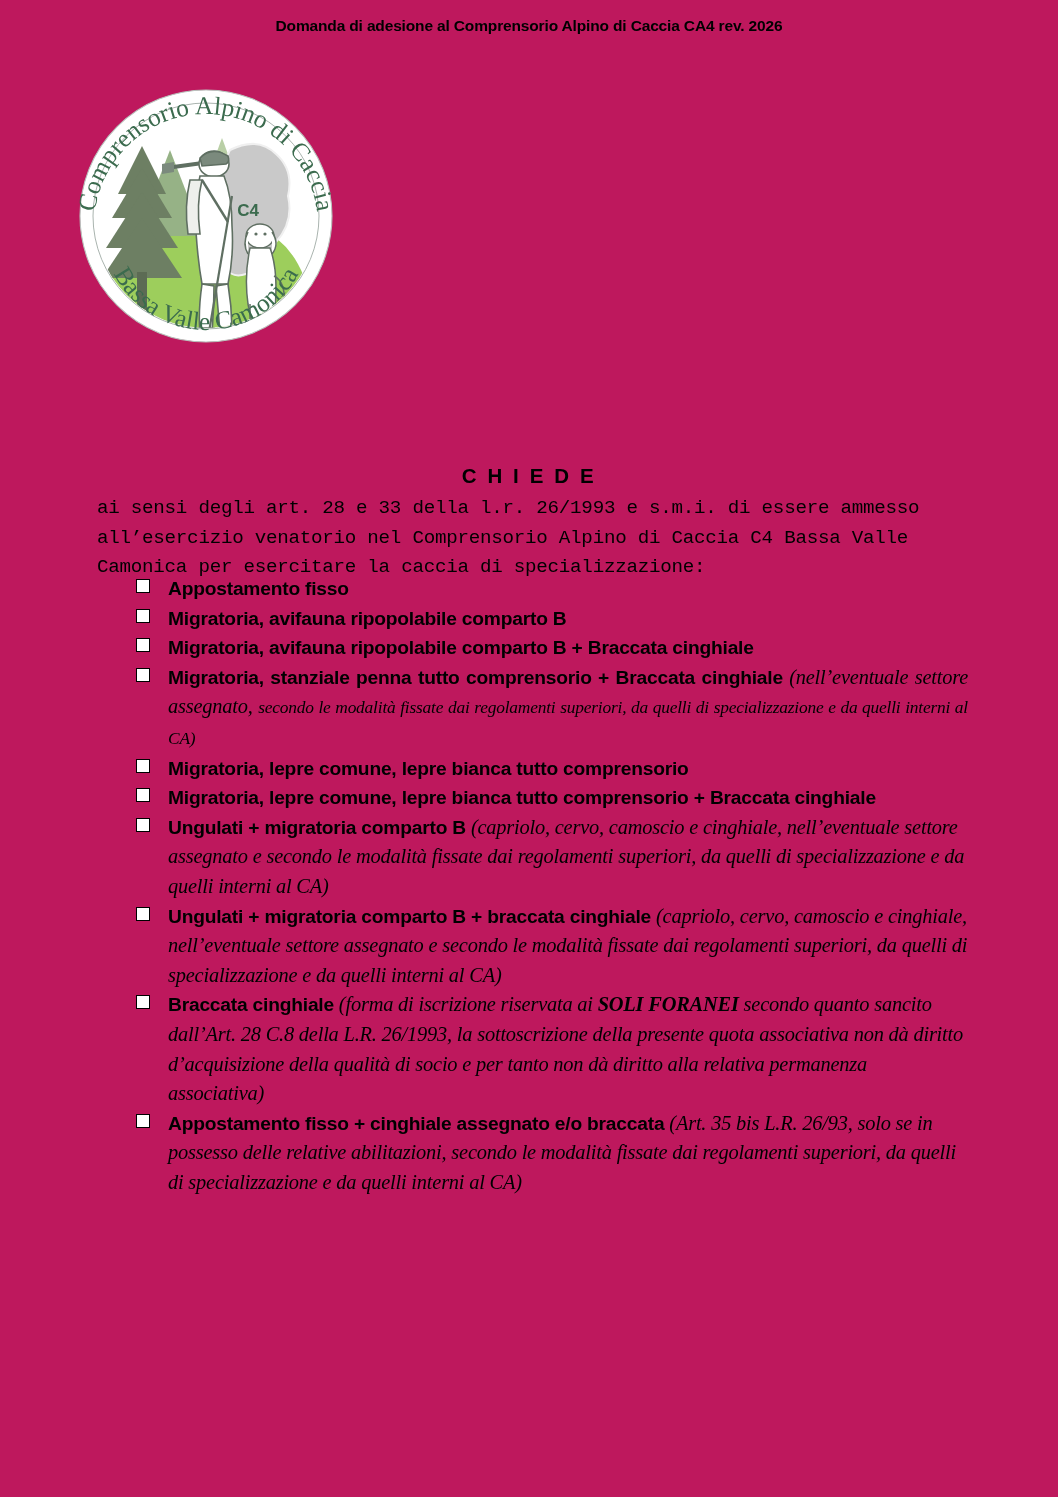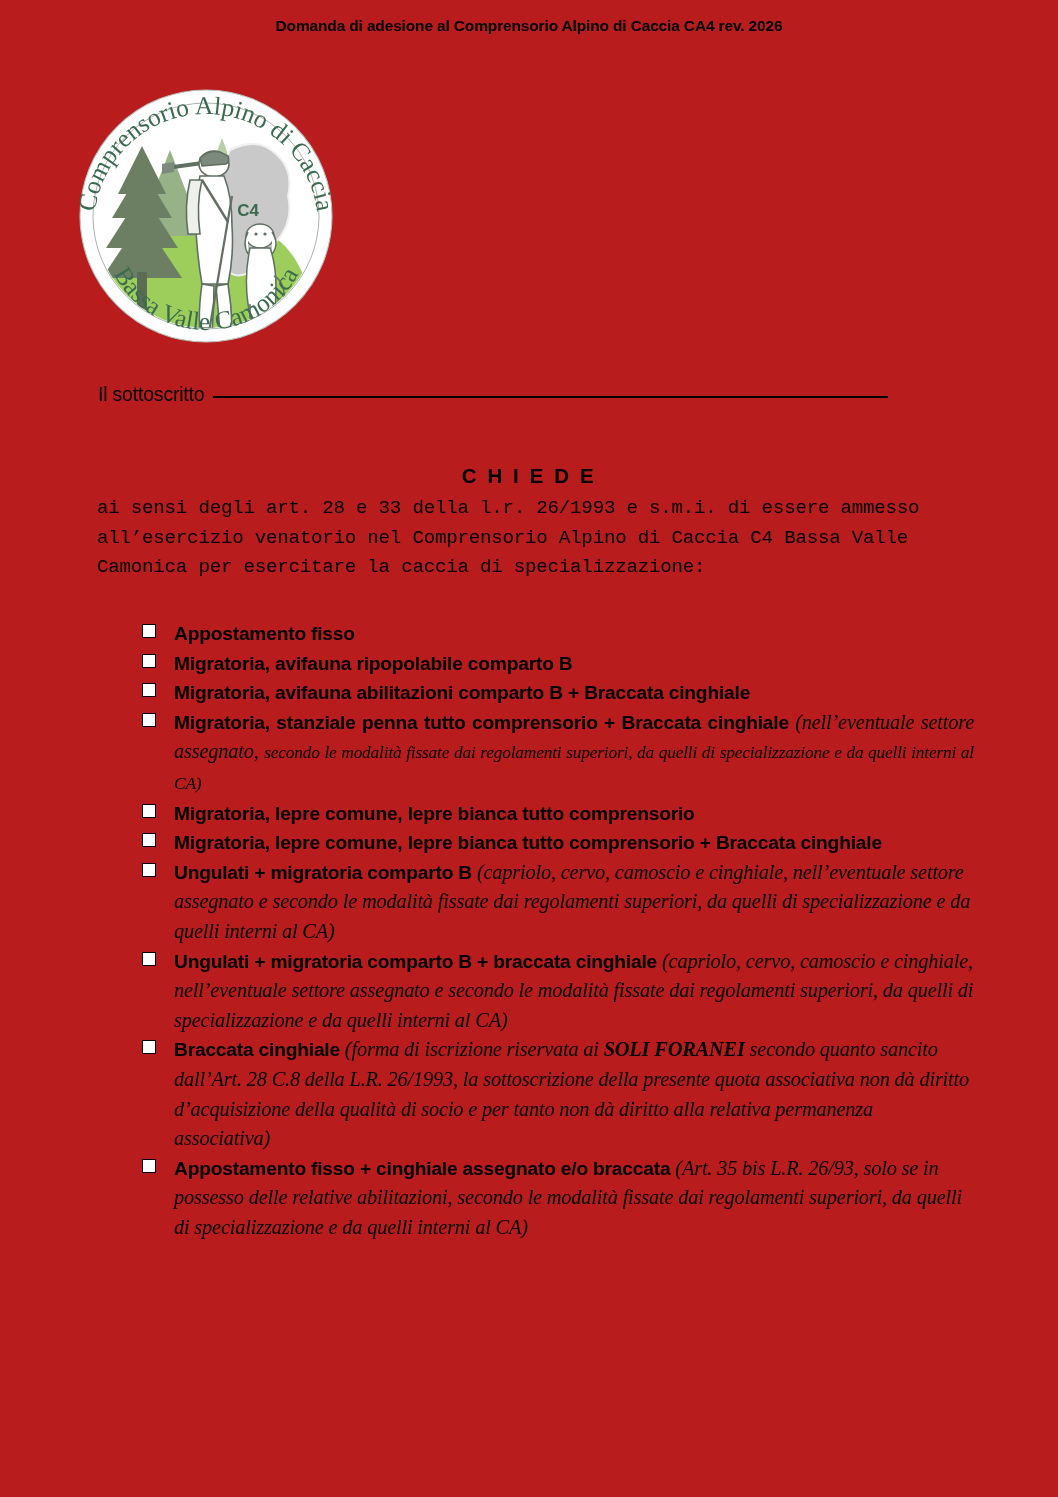--- a/index.html
+++ b/index.html
@@ -4,21 +4,21 @@
 <style>
   html, body {
     margin: 0;
     padding: 0;
     background: #ffffff;
   }
   .page {
     position: relative;
     width: 1058px;
     height: 1497px;
-    background: #b91c1c;
+    background: #be185d;
     overflow: hidden;
     font-family: "Liberation Sans", sans-serif;
     color: #000000;
   }
 
   
   .doc-header {
     position: absolute;
     top: 17px;
     left: 0;
@@ -88,23 +88,22 @@
     font-size: 19.2px;
     line-height: 29.5px;
     letter-spacing: -0.25px;
     text-align: left;
   }
 
   
   .clist {
     position: absolute;
     top: 574px;
-    left: 142px;
+    left: 136px;
     width: 832px;
-    margin-top: 45px;
   }
   .citem {
     position: relative;
     padding-left: 32px;
     margin-bottom: 0;
     font-size: 19.2px;
     line-height: 29.6px;
     letter-spacing: -0.2px;
   }
   .citem .box {
@@ -218,41 +217,37 @@
 
       <text font-family="'Liberation Serif', serif" font-size="25.5" fill="#3b6b4e">
         <textPath href="#arcTop" startOffset="50%" text-anchor="middle">Comprensorio Alpino di Caccia</textPath>
       </text>
       <text font-family="'Liberation Serif', serif" font-size="25.5" fill="#3b6b4e">
         <textPath href="#arcBot" startOffset="50%" text-anchor="middle">Bassa Valle Camonica</textPath>
       </text>
     </svg>
   </div>
 
-  <div class="sottoscritto-row">
-    <span class="sottoscritto-label">Il sottoscritto</span>
-    <span class="sottoscritto-rule"></span>
-  </div>
 
   <div class="chiede">C H I E D E</div>
 
   <div class="intro">ai sensi degli art. 28 e 33 della l.r. 26/1993 e s.m.i. di essere ammesso all’esercizio venatorio nel Comprensorio Alpino di Caccia C4 Bassa Valle Camonica per esercitare la caccia di specializzazione:</div>
 
   <div class="clist">
       <div class="citem">
         <span class="box"></span>
         <span class="body"><span class="lbl">Appostamento fisso</span></span>
       </div>
       <div class="citem">
         <span class="box"></span>
         <span class="body"><span class="lbl">Migratoria, avifauna ripopolabile comparto B</span></span>
       </div>
       <div class="citem">
         <span class="box"></span>
-        <span class="body"><span class="lbl">Migratoria, avifauna abilitazioni comparto B + Braccata cinghiale</span></span>
+        <span class="body"><span class="lbl">Migratoria, avifauna ripopolabile comparto B + Braccata cinghiale</span></span>
       </div>
       <div class="citem justify">
         <span class="box"></span>
         <span class="body"><span class="lbl">Migratoria, stanziale penna tutto comprensorio + Braccata cinghiale</span><span class="par"> (nell’eventuale settore assegnato, </span><span class="par-sm">secondo le modalità fissate dai regolamenti superiori, da quelli di specializzazione e da quelli interni al CA)</span></span>
       </div>
       <div class="citem">
         <span class="box"></span>
         <span class="body"><span class="lbl">Migratoria, lepre comune, lepre bianca tutto comprensorio</span></span>
       </div>
       <div class="citem">

